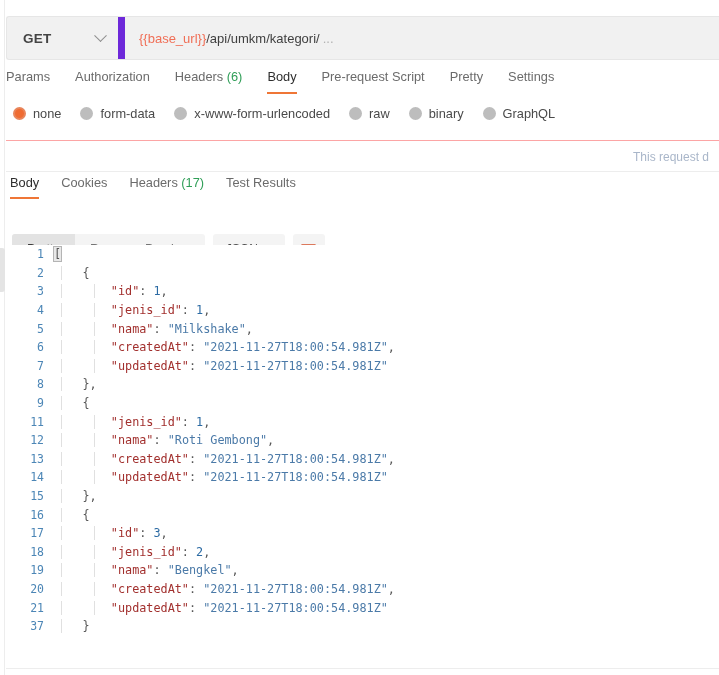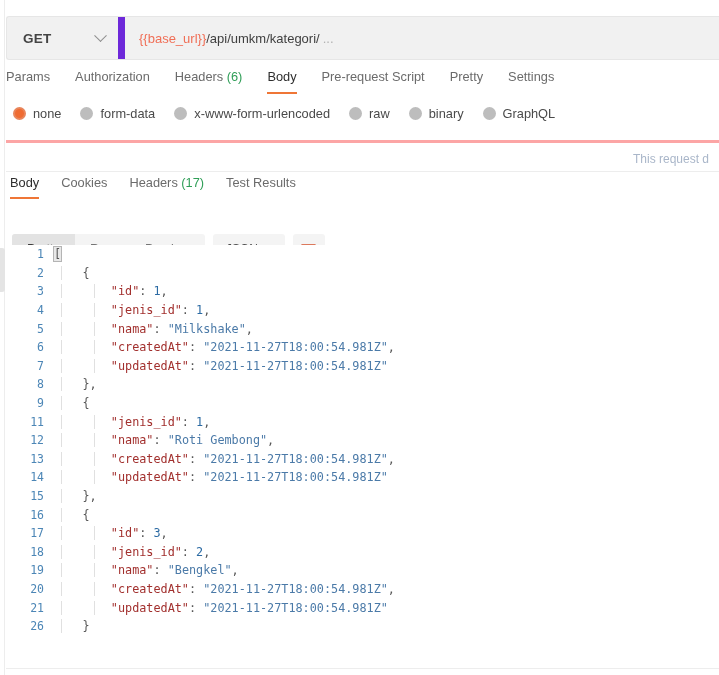--- a/index.html
+++ b/index.html
@@ -107,21 +107,21 @@
     border: 2.5px solid #e8855b;
     box-shadow: inset 0 0 0 2px #ef6c32;
     background: #ef6c32;
   }
   .radio-label { font-size: 12.8px; color: #4a4a4a; }
 
   
   .split-bar {
     position: absolute; left: 6px; top: 140px;
     width: 713px; height: 32px;
-    border-top: 3px solid #fca5a5;
+    border-top: 1px solid #fca5a5;
     border-bottom: 1px solid #ededed;
     background: #ffffff;
   }
   .req-note {
     position: absolute; right: 0px; top: 9px;
     font-size: 12px; color: #a9b6c9;
     white-space: nowrap; overflow: hidden;
     width: 86px; text-align: left;
   }
 
@@ -393,19 +393,19 @@
       </div>
       <div class="code-row">
         <div class="gutter">20</div>
         <div class="code-line"><span class="guide g1"></span><span class="guide g2"></span><span>        </span><span class="k">"createdAt"</span><span class="p">: </span><span class="s">"2021-11-27T18:00:54.981Z"</span><span class="p">,</span></div>
       </div>
       <div class="code-row">
         <div class="gutter">21</div>
         <div class="code-line"><span class="guide g1"></span><span class="guide g2"></span><span>        </span><span class="k">"updatedAt"</span><span class="p">: </span><span class="s">"2021-11-27T18:00:54.981Z"</span></div>
       </div>
       <div class="code-row">
-        <div class="gutter">26</div>
+        <div class="gutter">37</div>
         <div class="code-line"><span class="guide g1"></span><span>    </span><span class="p">}</span></div>
       </div>
     </div>
 
   <div class="bottom-rule"></div>
 </div>
 
 </body></html>

